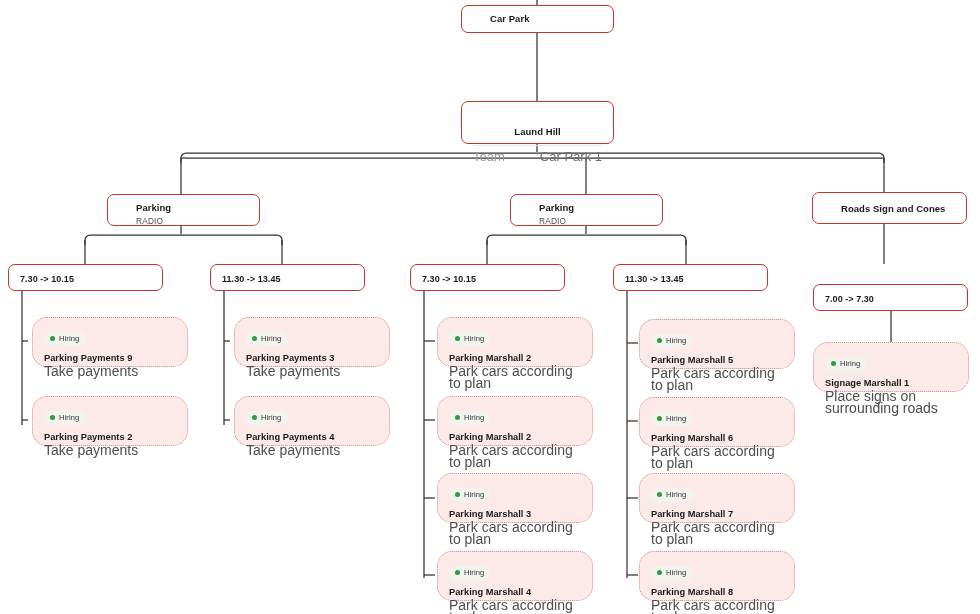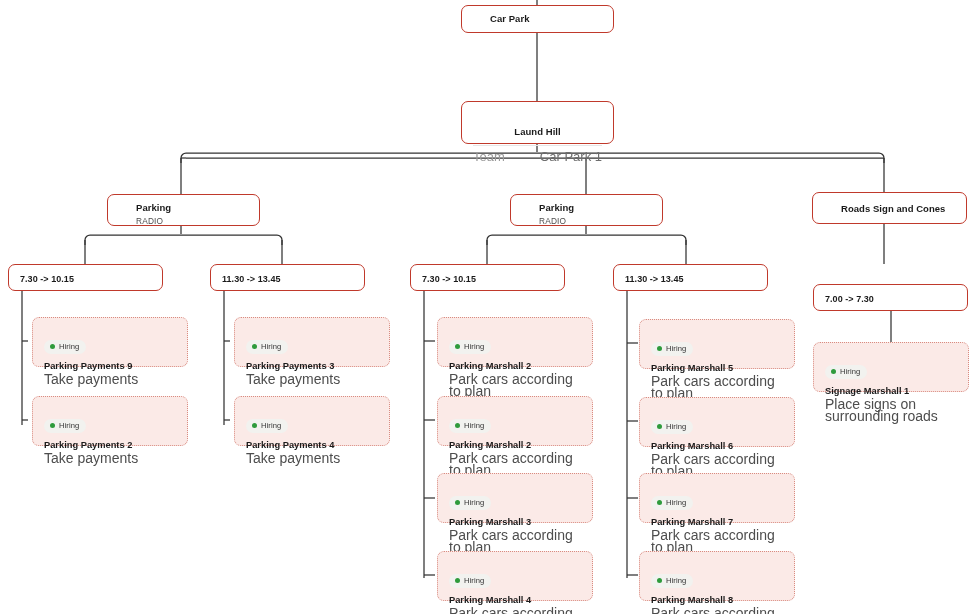--- a/index.html
+++ b/index.html
@@ -72,22 +72,22 @@
   }
   .node.slot .node-title {
     font-size: 9px;
   }
   
   .card {
     position: absolute;
     box-sizing: border-box;
     background: #fbeae7;
     border: 1.3px dotted #d98b80;
-    border-radius: 7px;
-    padding: 17px 11px 10px 11px;
+    border-radius: 15px;
+    padding: 9px 11px 10px 11px;
   }
   .badge {
     display: inline-flex;
     align-items: center;
     gap: 4px;
     background: #f2f2ef;
     border-radius: 9px;
     padding: 2.5px 7px 2.5px 6px;
     margin-bottom: 6px;
   }

